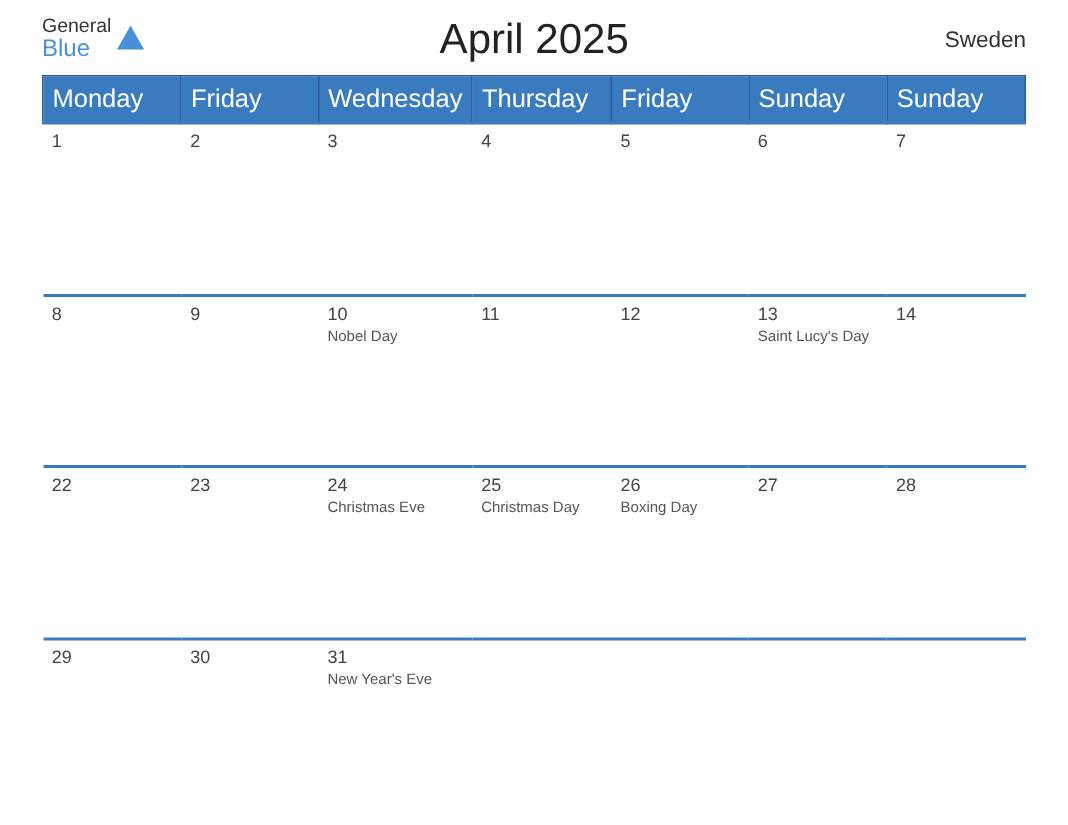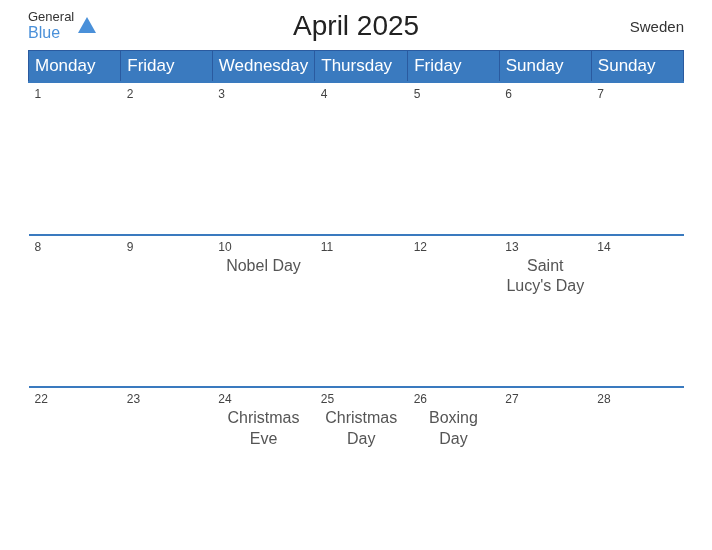--- a/index.html
+++ b/index.html
@@ -87,25 +87,24 @@
       border-right: none;
       border-left: none;
     }
     .day-number {
       font-size: 12px;
       color: #444;
       display: block;
       margin-bottom: 2px;
     }
     .holiday-name {
-      font-size: 16px;
+      font-size: 10px;
       color: #555;
       display: block;
       line-height: 1.3;
-      text-align: center;
     }
   </style>
 </head>
 <body>
 
 <div class="calendar-container">
   <div class="header">
     <div class="logo">
       <div class="logo-text">
         <div><span class="logo-general">General</span></div>
@@ -199,15 +198,31 @@
             <span class="day-number">26</span>
             <span class="holiday-name">Boxing Day</span>
           </td>
           <td>
             <span class="day-number">27</span>
           </td>
           <td>
             <span class="day-number">28</span>
           </td>
         </tr>
+        <tr>
+          <td>
+            <span class="day-number">29</span>
+          </td>
+          <td>
+            <span class="day-number">30</span>
+          </td>
+          <td>
+            <span class="day-number">31</span>
+            <span class="holiday-name">New Year's Eve</span>
+          </td>
+          <td></td>
+          <td></td>
+          <td></td>
+          <td></td>
+        </tr>
       </tbody>
   </table>
 </div>
 
 </body></html>

